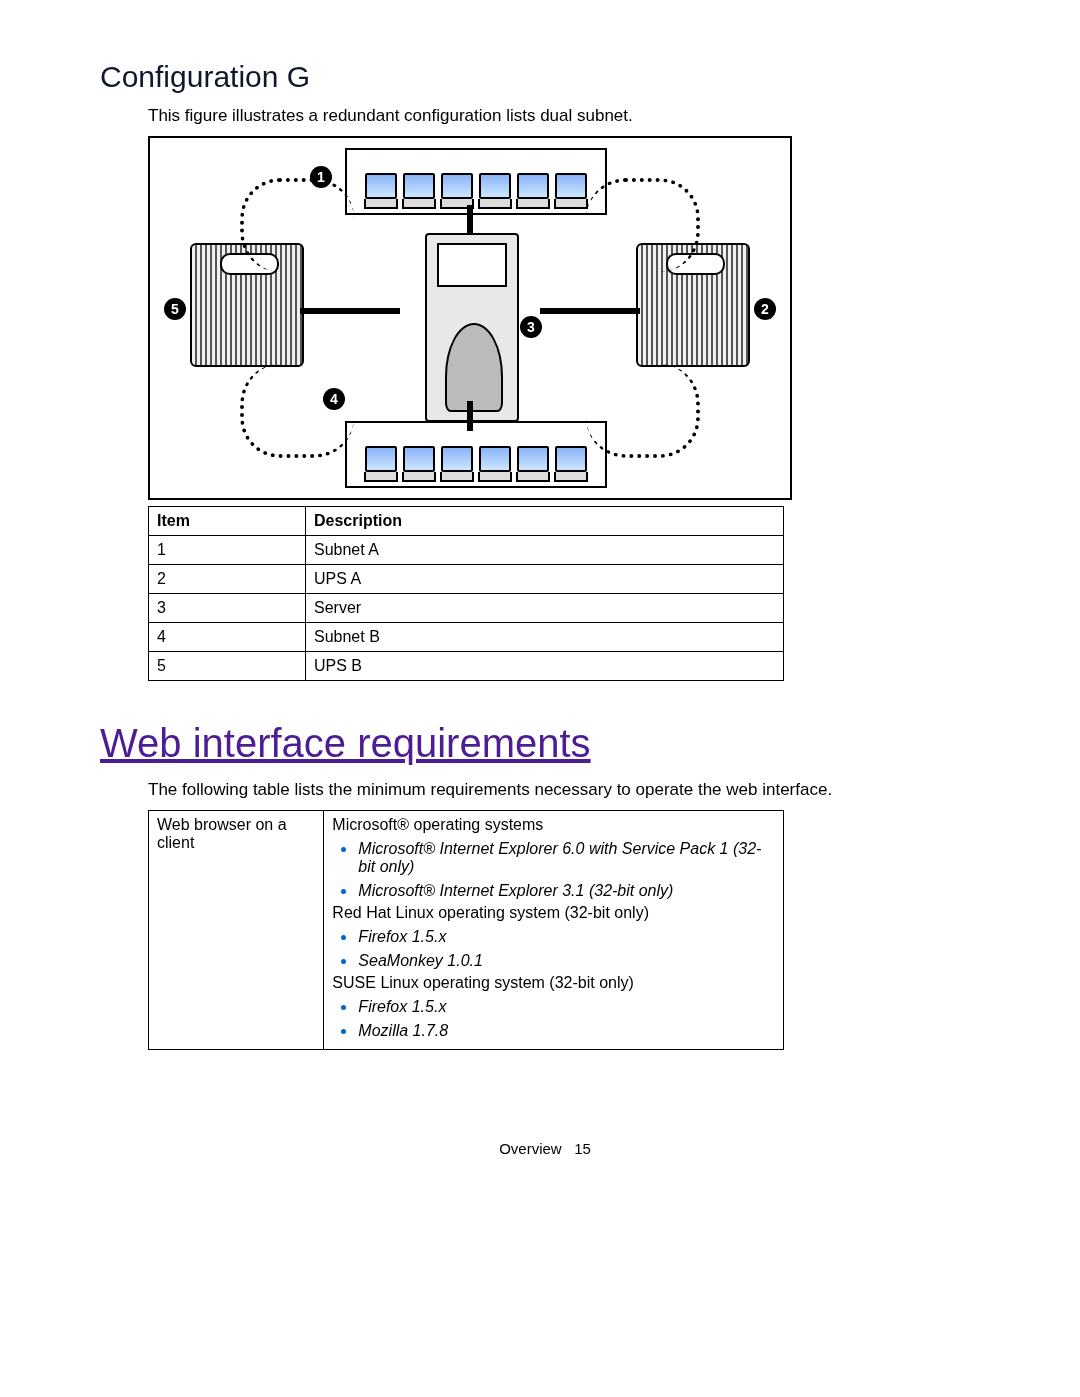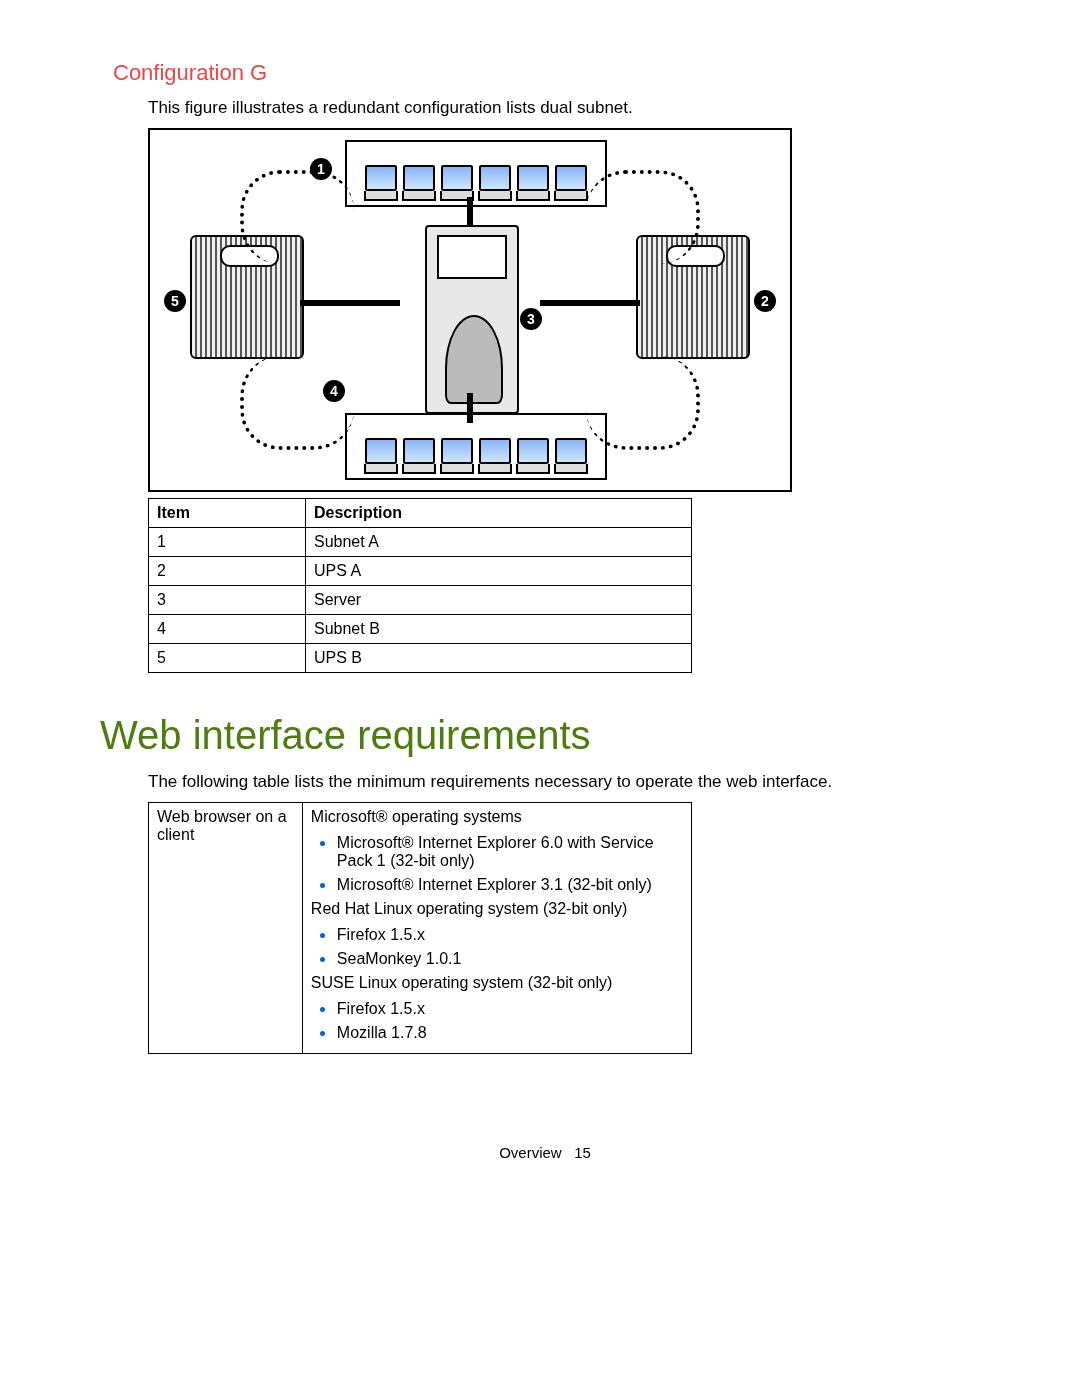--- a/index.html
+++ b/index.html
@@ -5,30 +5,31 @@
   body {
     font-family: Arial, Helvetica, sans-serif;
     background: #fff;
     margin: 0;
     padding: 60px 80px 40px 100px;
     width: 1080px;
     box-sizing: border-box;
     color: #000;
   }
   h2.section-title {
-    color: #ef4444;
+    color: #0f172a;
     font-weight: normal;
-    font-size: 22px;
-    margin: 0 0 12px 13px;
+    font-size: 30px;
+    margin: 0 0 12px 0;
   }
   h1.main-title {
-    color: #4d7c0f;
+    color: #4c1d95;
     font-weight: normal;
     font-size: 40px;
     margin: 40px 0 14px 0;
+    text-decoration: underline;
   }
   p.body-text {
     font-size: 17px;
     margin: 0 0 10px 48px;
   }
   .figure-box {
     border: 2px solid #000;
     margin-left: 48px;
     width: 640px;
     height: 360px;
@@ -136,21 +137,21 @@
   .sc-l{ left:150px; top:170px;}
   .sc-r{ right:150px; top:170px;}
   .sc-top{ left:317px; top:67px; width:6px; height:30px;}
   .sc-bot{ left:317px; bottom:67px; width:6px; height:30px;}
 
   
   table.data {
     border-collapse: collapse;
     margin-left: 48px;
     margin-top: 6px;
-    width: 544px;
+    width: 636px;
     font-size: 16px;
   }
   table.data th, table.data td {
     border: 1px solid #000;
     padding: 5px 8px;
     text-align: left;
     vertical-align: top;
   }
   table.data th {
     font-weight: bold;
@@ -165,22 +166,23 @@
     border-top:2px solid #000;
     border-bottom:2px solid #000;
   }
   .comm-icon {
     display:inline-block;
     width: 60px; height: 10px;
     background: linear-gradient(90deg,#000 0 18px, transparent 18px 26px, #000 26px 44px, transparent 44px 52px, #000 52px 60px);
     border-radius:4px;
   }
   ul.bullets {
-    margin: 6px 0;
+    margin: 0 0;
     padding-left: 26px;
+    font-style: italic;
   }
   ul.bullets li {
     margin: 4px 0;
   }
   ul.bullets li::marker {
     color: #0066cc;
     font-size: 18px;
   }
   .footer {
     position: relative;

